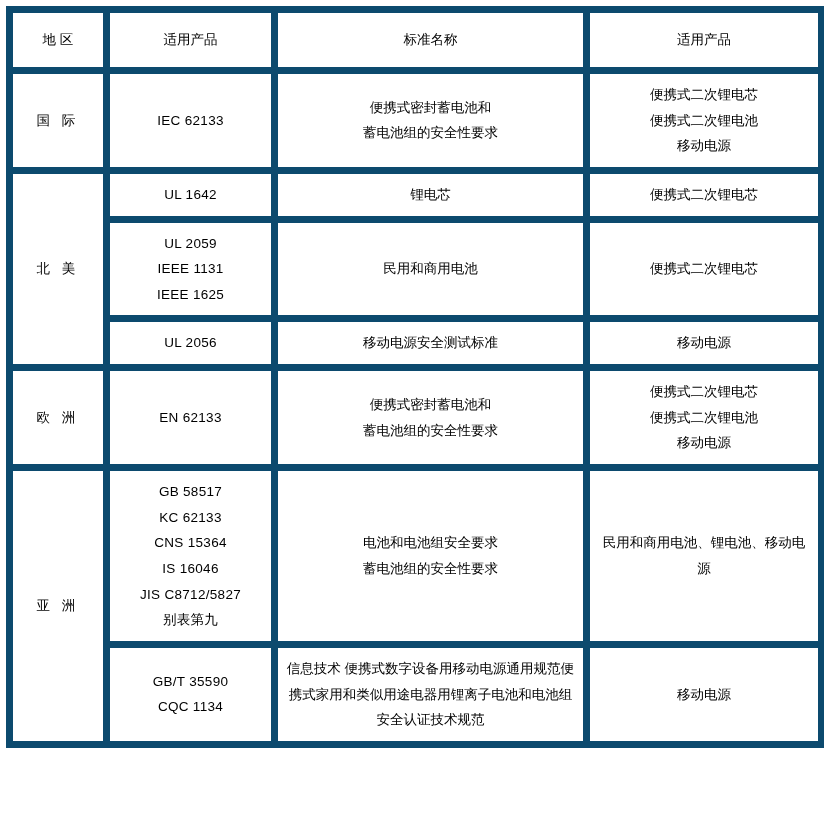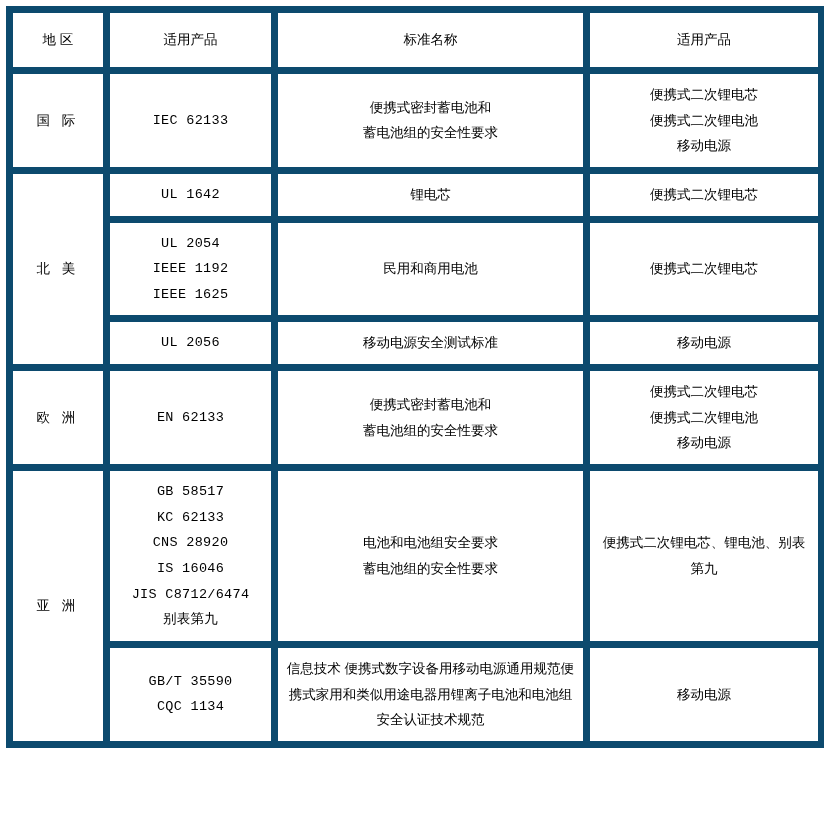--- a/index.html
+++ b/index.html
@@ -39,21 +39,21 @@
   col.c-region { width: 97px; }
   col.c-code   { width: 168px; }
   col.c-name   { width: 312px; }
   col.c-prod   { width: 235px; }
 
   .hdr td { height: 38px; font-size: 13.5px; }
 
   .cell-lines > div { white-space: nowrap; }
   .cell-pad { padding: 6px 4px; }
   .region-cell { letter-spacing: 4px; }
-  .mono { font-family: Liberation Mono, monospace; font-size: 13px; letter-spacing: 0.3px; }
+  .mono { font-family: Liberation Sans, sans-serif; font-size: 13px; letter-spacing: 0.3px; }
   .wrap-left {
     text-align: left;
     padding: 6px 6px 6px 8px;
     line-height: 2.0;
     white-space: normal;
   }
   .prod-wrap {
     white-space: normal;
     padding: 6px 4px;
     line-height: 2.0;
@@ -102,22 +102,22 @@
         <td class="cell-lines cell-pad">
           <div>锂电芯</div>
         </td>
         <td class="cell-lines cell-pad">
           <div>便携式二次锂电芯</div>
         </td>
       </tr>
 
       <tr>
         <td class="mono cell-pad">
-          <div>UL  2054</div>
-          <div>IEEE  1192</div>
+          <div>UL  2059</div>
+          <div>IEEE  1131</div>
           <div>IEEE  1625</div>
         </td>
         <td class="cell-lines cell-pad">
           <div>民用和商用电池</div>
         </td>
         <td class="cell-lines cell-pad">
           <div>便携式二次锂电芯</div>
         </td>
       </tr>
 
@@ -147,30 +147,30 @@
           <div>便携式二次锂电池</div>
           <div>移动电源</div>
         </td>
       </tr>
 
       <tr>
         <td class="region-cell" rowspan="2">亚  洲</td>
         <td class="mono cell-pad">
           <div>GB 58517</div>
           <div>KC 62133</div>
-          <div>CNS 28920</div>
+          <div>CNS 15364</div>
           <div>IS 16046</div>
-          <div>JIS C8712/6474</div>
+          <div>JIS C8712/5827</div>
           <div>别表第九</div>
         </td>
         <td class="cell-lines cell-pad">
           <div>电池和电池组安全要求</div>
           <div>蓄电池组的安全性要求</div>
         </td>
-        <td class="prod-wrap">便携式二次锂电芯、锂电池、别表第九</td>
+        <td class="prod-wrap">民用和商用电池、锂电池、移动电源</td>
       </tr>
 
       <tr>
         <td class="mono cell-pad">
           <div>GB/T  35590</div>
           <div>CQC 1134</div>
         </td>
         <td class="wrap-left">信息技术 便携式数字设备用移动电源通用规范便携式家用和类似用途电器用锂离子电池和电池组安全认证技术规范</td>
         <td class="cell-lines cell-pad">
           <div>移动电源</div>

